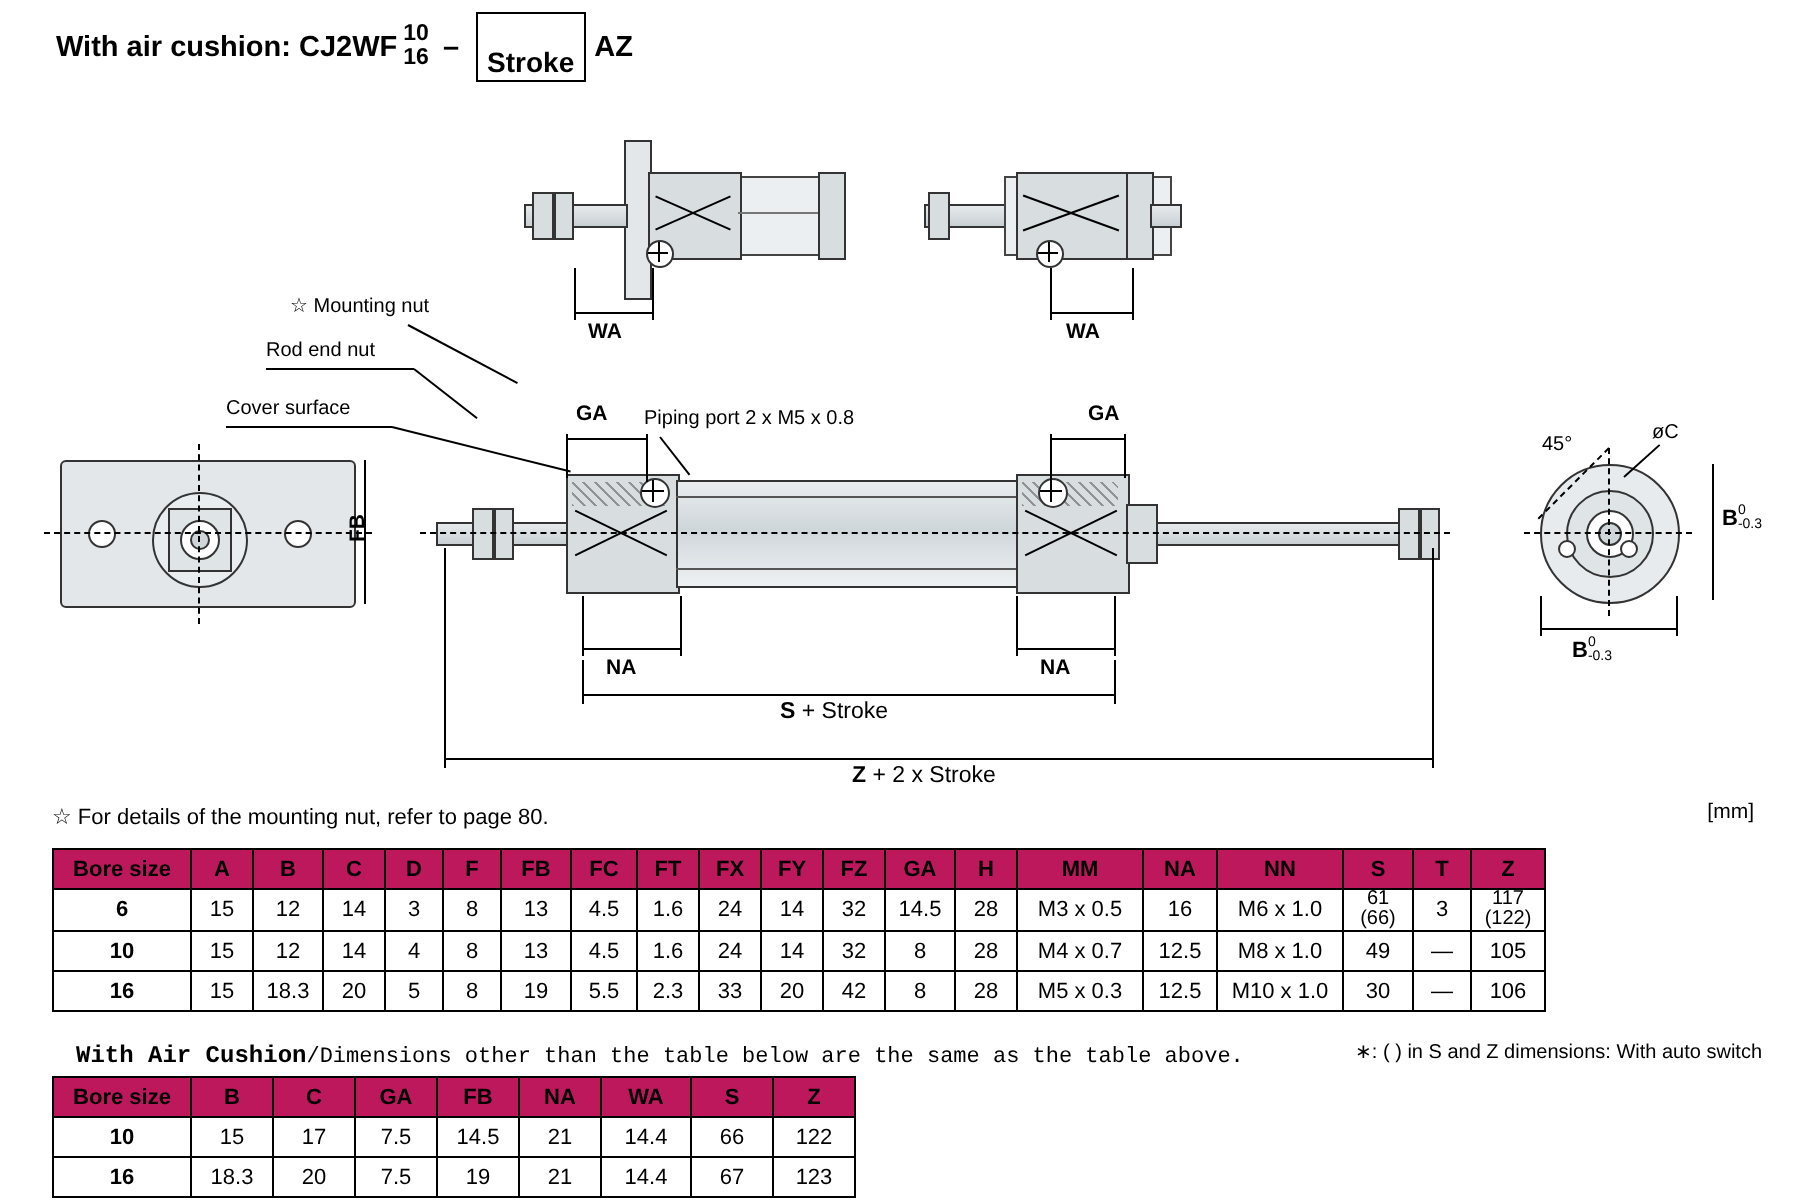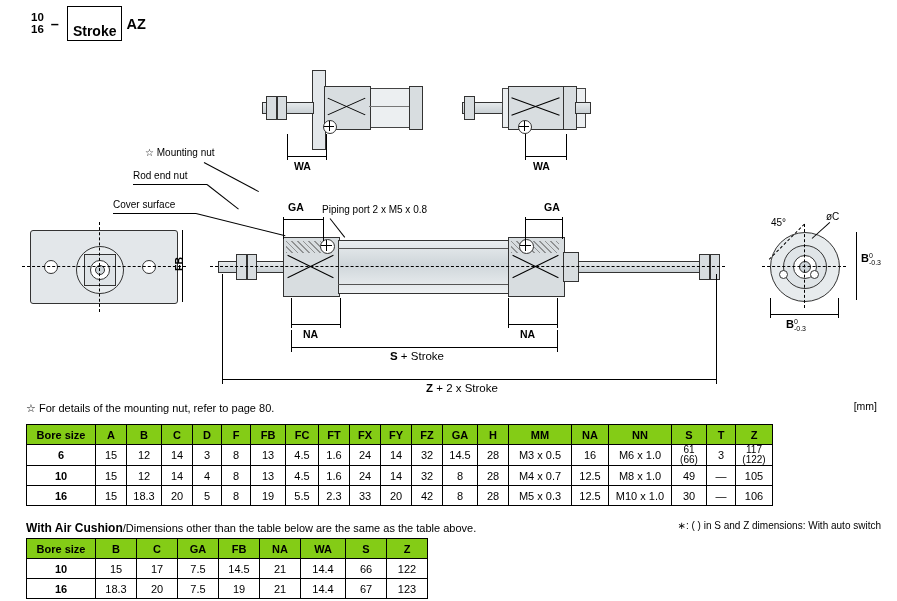--- a/index.html
+++ b/index.html
@@ -41,34 +41,35 @@
   .rod{position:absolute;background:linear-gradient(to bottom,#e6eaec,#c9d0d4);border:1px solid #333;}
   .plate{position:absolute;background:#e3e7ea;border:1px solid #333;}
   .hatch{position:absolute;background:
      repeating-linear-gradient(45deg,#555 0 1px,transparent 1px 4px);}
 
   
   table{border-collapse:collapse;}
   .tbl td,.tbl th{border:1px solid #000;text-align:center;font-size:11px;padding:0;height:19px;}
   .tbl th{font-weight:bold;background:#e2e2e2;}
   .tbl td.bore{font-weight:bold;background:#fff;}
-  .hdrrow th{background:#84cc16;}
+  .hdrrow th{background:#be185d;}
 
   #note1{left:26px;top:402px;font-size:11px;}
   #mm{right:20px;top:400px;font-size:10.5px;}
   #tbl1wrap{left:26px;top:424px;}
-  #tbl2title{left:26px;top:521px;font-size:11px;}
+  #tbl2title{left:38px;top:521px;font-size:11px;font-family:Liberation Mono, monospace;}
   #tbl2title b{font-size:12px;}
   #note2{right:16px;top:520px;font-size:10px;}
   #tbl2wrap{left:26px;top:538px;}
 </style>
 </head>
 <body>
 
 <div class="abs" id="title">
+  <span class="plain">With air cushion: CJ2WF</span>
   <span class="frac">
     <span>10</span>
     <span>16</span>
   </span>
   <span class="dash">–</span>
   <span class="boxed">Stroke</span>
   <span class="plain">AZ</span>
 </div>
 
 <div class="abs" id="drawing">

